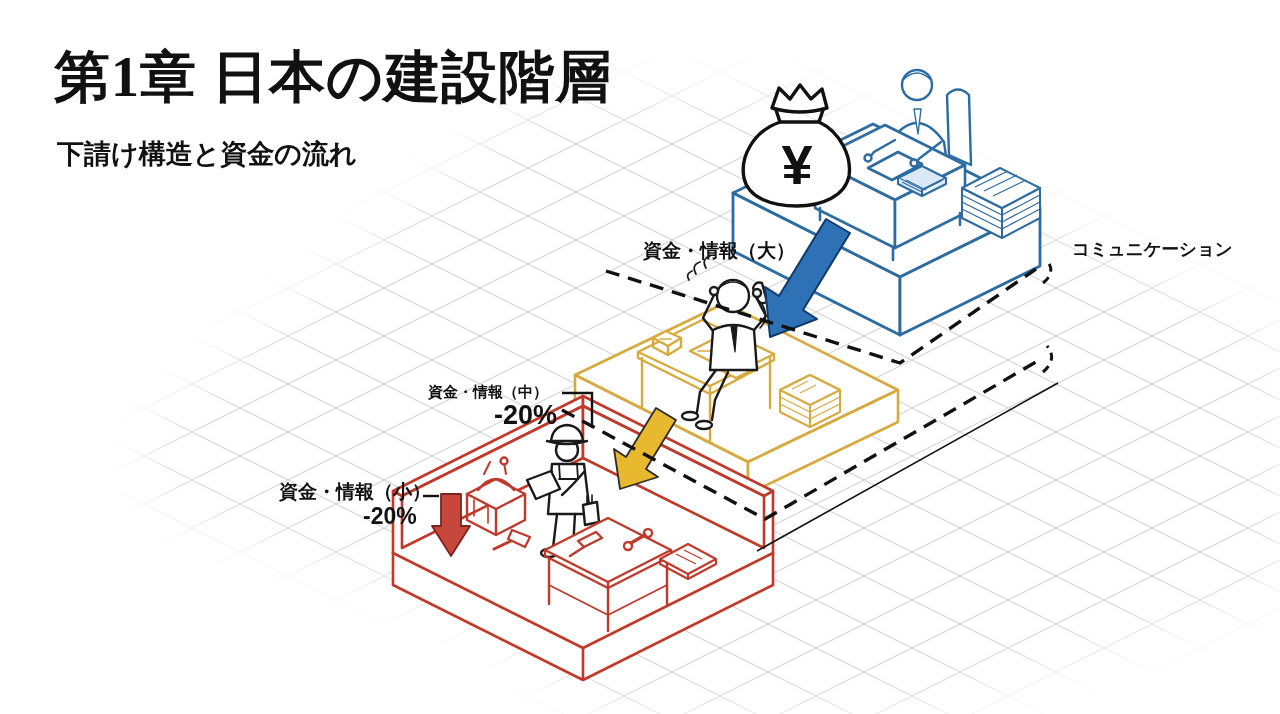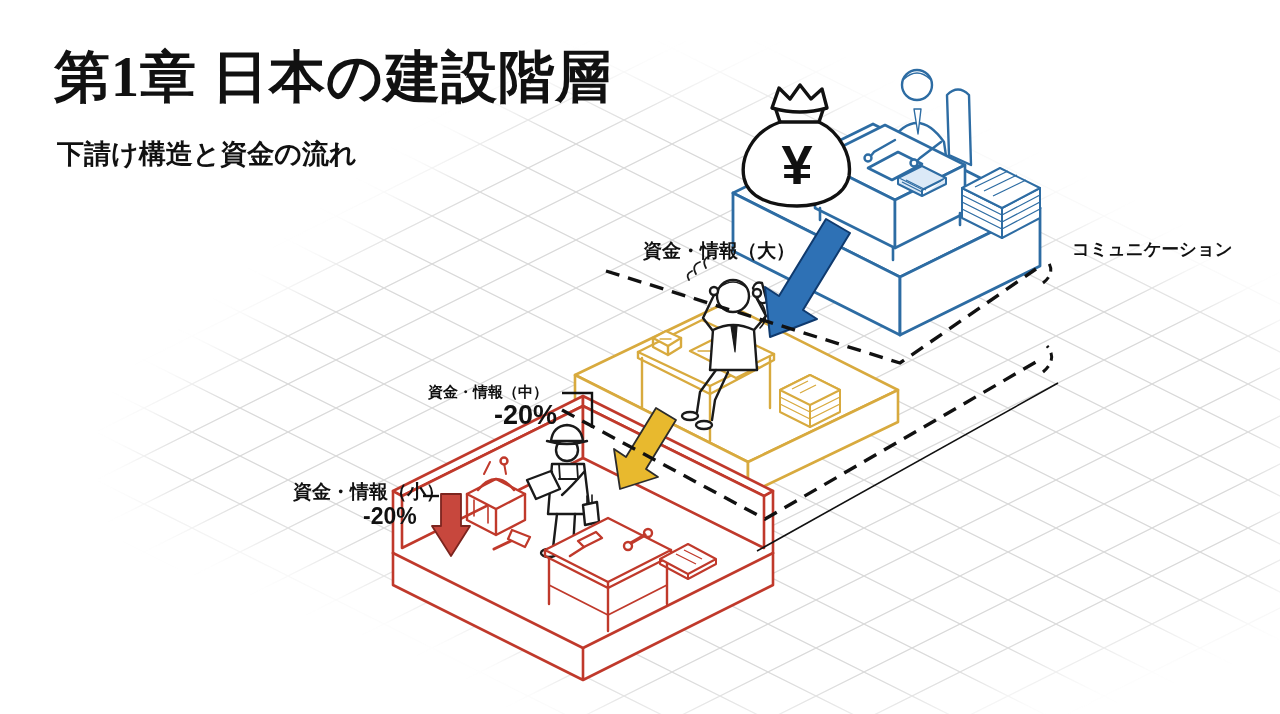--- a/index.html
+++ b/index.html
@@ -5,21 +5,21 @@
   html,body{margin:0;padding:0;background:#ffffff;}
   #stage{position:relative;width:1280px;height:714px;overflow:hidden;background:#ffffff;
          font-family:"Liberation Sans","DejaVu Sans",sans-serif;color:#111;}
   #diagram{position:absolute;left:0;top:0;}
   .lbl{position:absolute;font-weight:800;color:#111;white-space:nowrap;line-height:1.2;}
   #title{left:54px;top:44px;font-size:56px;font-weight:900;letter-spacing:1px;font-family:Liberation Serif, serif;}
   #subtitle{left:57px;top:138px;font-size:27px;font-weight:800;}
   #flow-large{left:605px;top:240px;font-size:19px;margin-left:38px;}
   #flow-medium{left:428px;top:383px;font-size:15px;}
   #pct20{left:494px;top:399px;font-size:27px;}
-  #flow-small{left:293px;top:481px;font-size:19px;}
+  #flow-small{left:279px;top:481px;font-size:19px;}
   #pct25{left:363px;top:503px;font-size:23px;}
   #comm-top{left:1072px;top:236px;font-size:17.5px;line-height:1.55;}
   #comm-top span{display:block;}
   #comm-bottom{left:1064px;top:350px;font-size:17.5px;}
 </style>
 </head>
 <body>
 
 <div id="stage">
 

